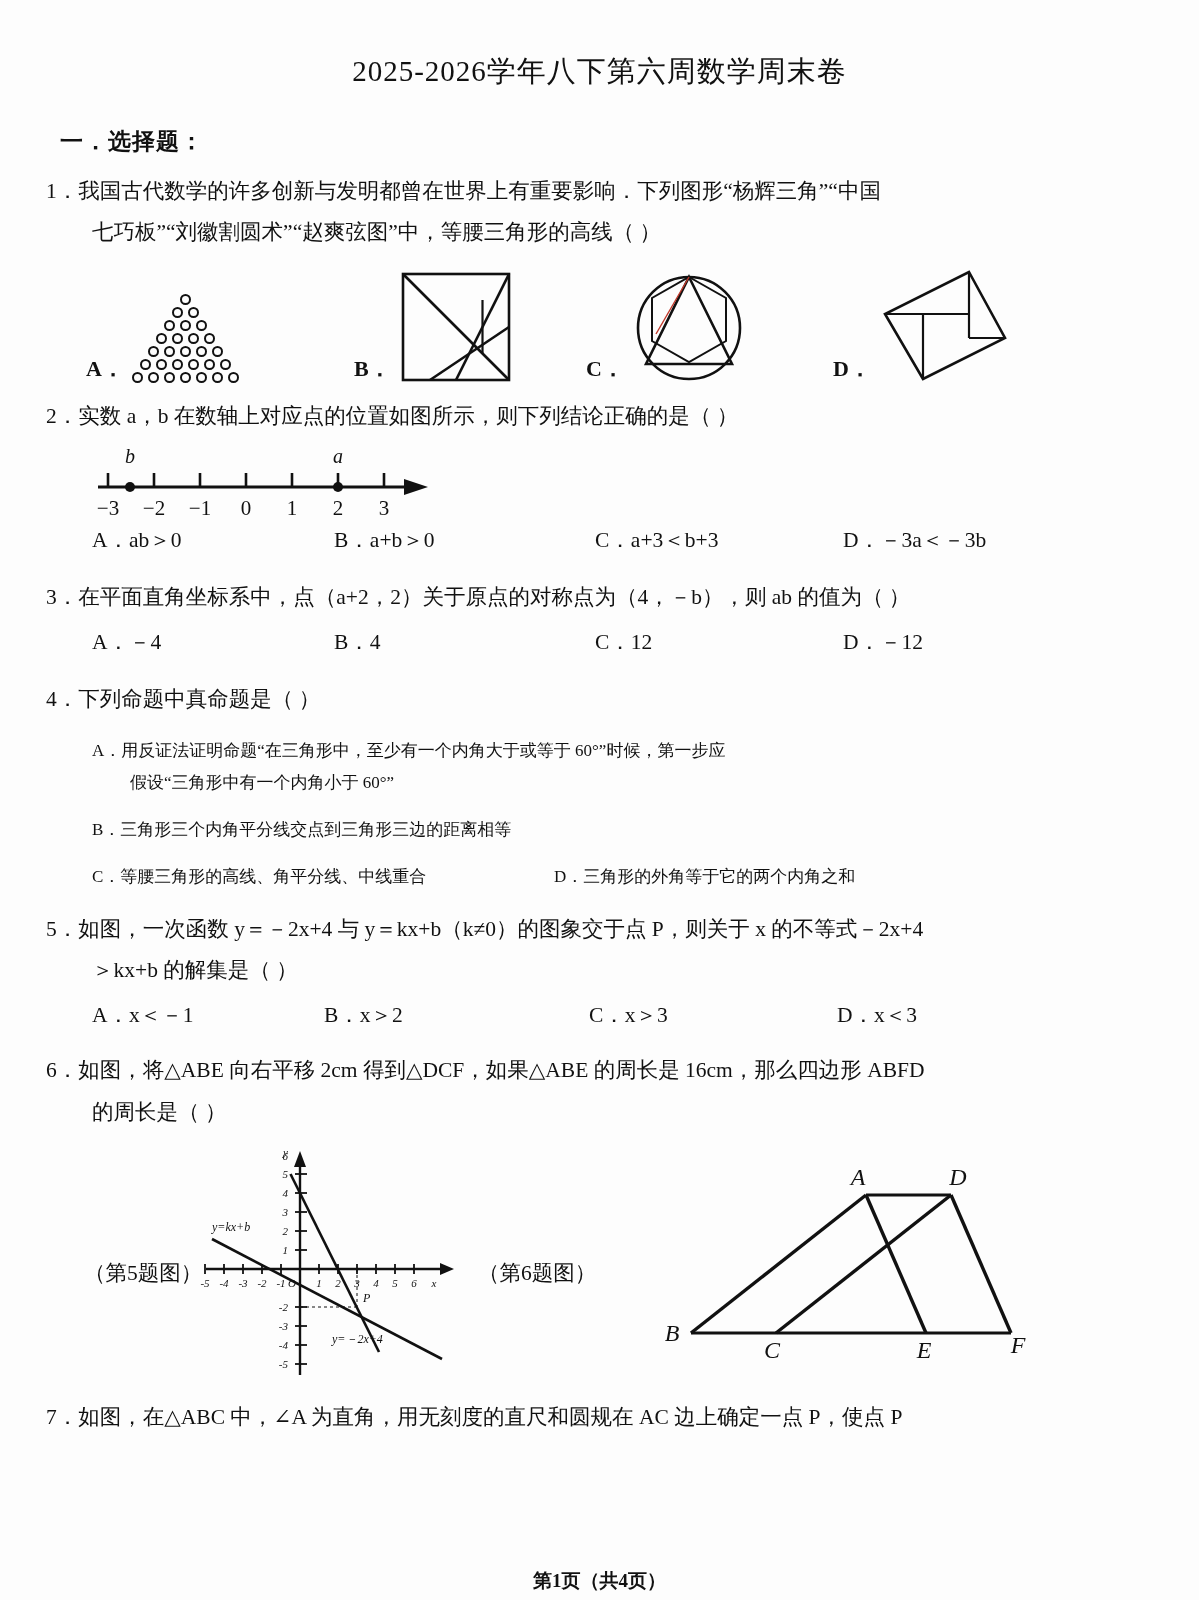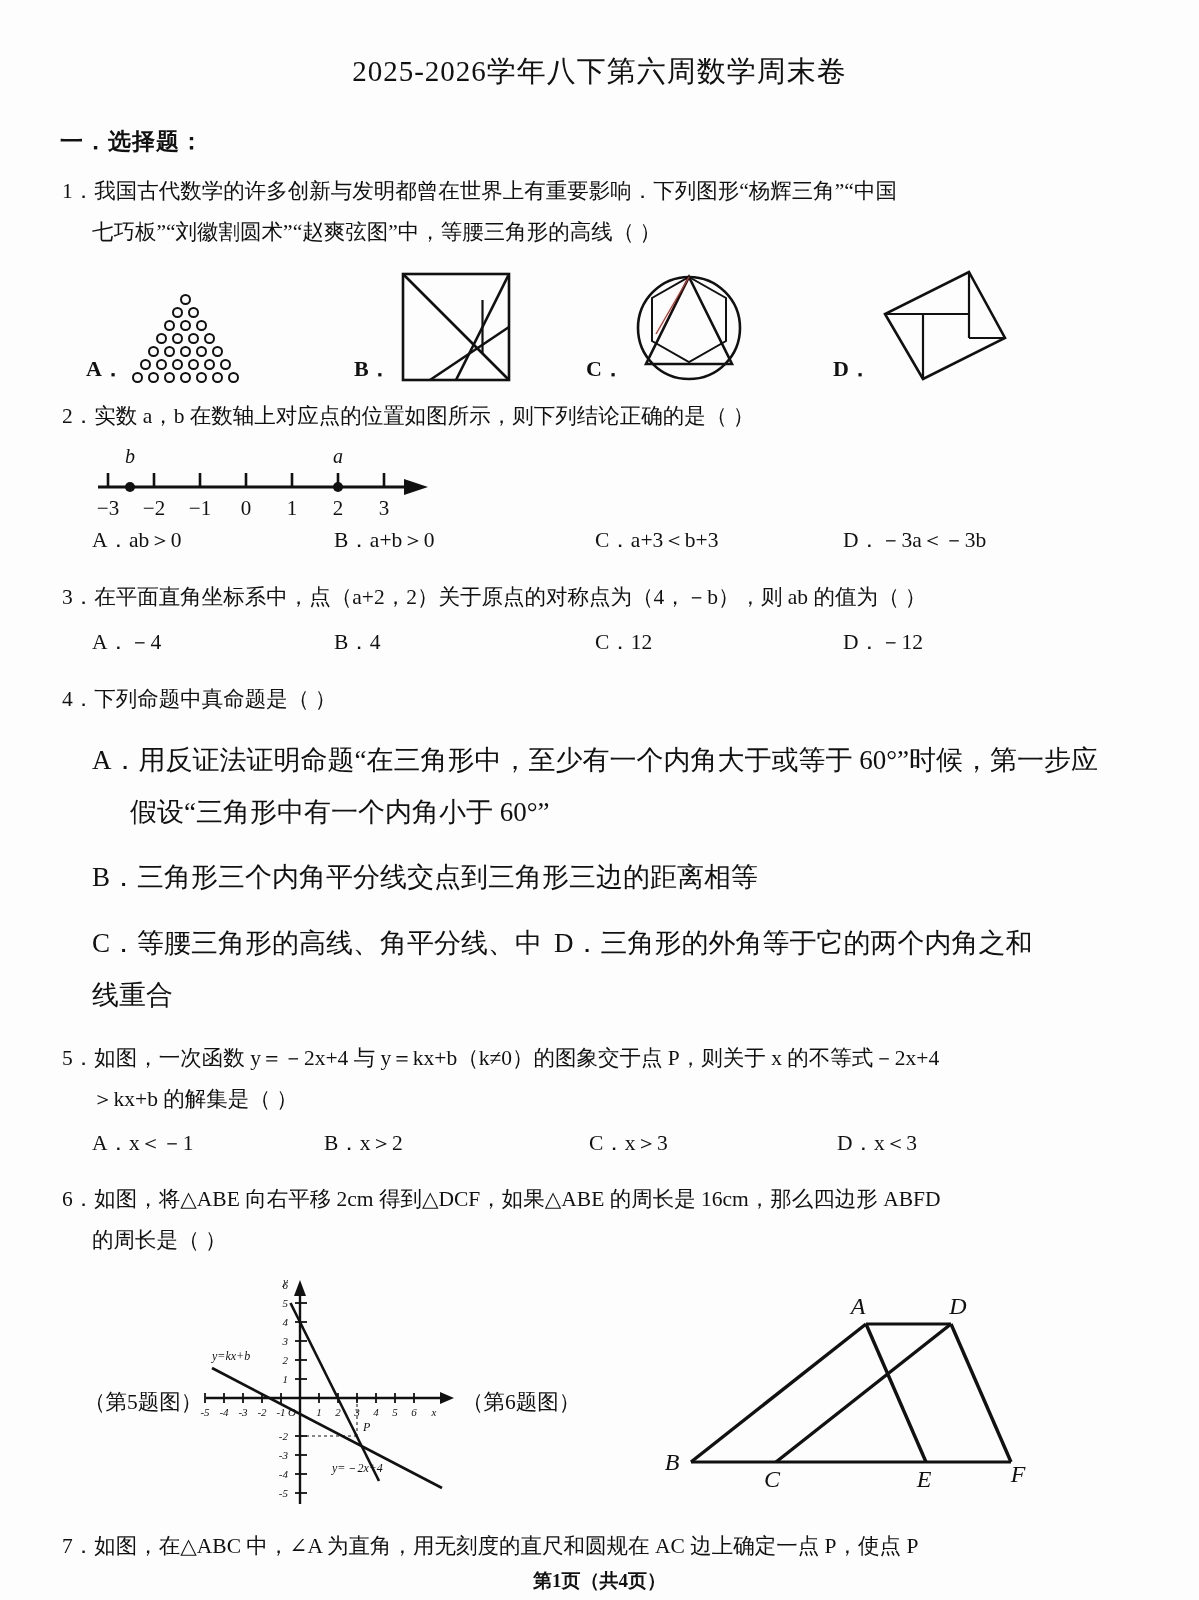--- a/index.html
+++ b/index.html
@@ -37,37 +37,37 @@
   .section-head {
     font-size: 23px;
     font-weight: bold;
     margin: 34px 0 0 60px;
     letter-spacing: 1px;
   }
 
   
   .q {
     margin: 14px 0 0 0;
-    padding: 0 42px 0 62px;
+    padding: 0 42px 0 46px;
     font-size: 21.5px;
     line-height: 1.92;
     text-align: justify;
   }
   .opts {
     display: flex;
     padding: 0 42px 0 92px;
     font-size: 21.5px;
     line-height: 1.8;
     margin-top: 4px;
     gap: 30px;
   }
   .opts .opt { display: inline-block; }
   .sub-opt {
     padding: 0 24px 0 92px;
-    font-size: 27px;
+    font-size: 17px;
     line-height: 1.92;
     margin-top: 6px;
     text-indent: 0;
   }
   .sub-opt .cont { display:block; padding-left: 38px; }
 
   
   .fig-row-1 {
     display: flex;
     align-items: flex-end;
@@ -96,21 +96,21 @@
   .fig-band {
     position: relative;
     height: 250px;
     margin-top: 10px;
   }
   .fig-caption {
     position: absolute;
     font-size: 21.5px;
   }
   #cap5 { left: 84px; top: 115px; }
-  #cap6 { left: 462px; top: 115px; }
+  #cap6 { left: 478px; top: 115px; }
   #graph5 { position: absolute; left: 196px; top: 4px; }
   #geo6 { position: absolute; left: 636px; top: 10px; }
 
   .footer {
     position: absolute;
     bottom: 6px;
     width: 100%;
     text-align: center;
     font-size: 19px;
     font-weight: bold;

